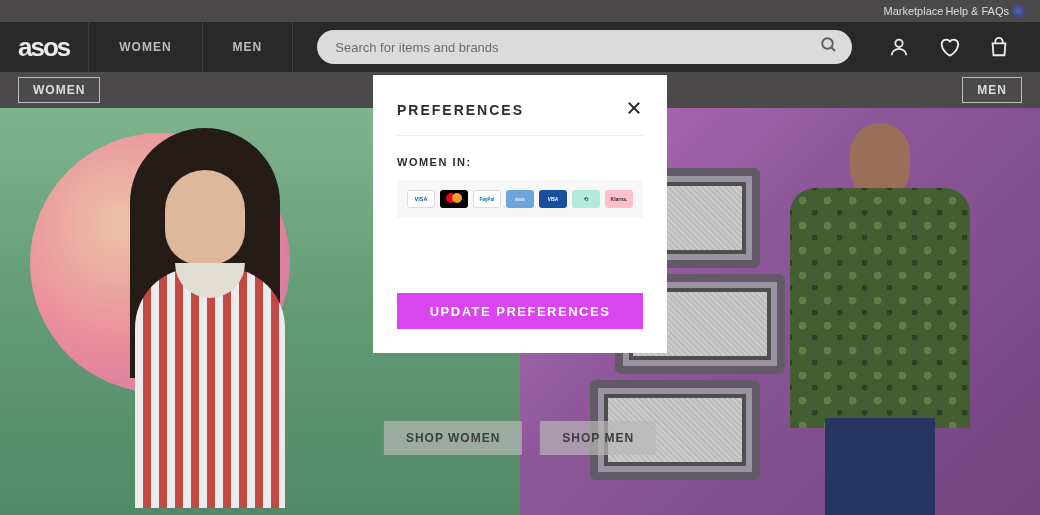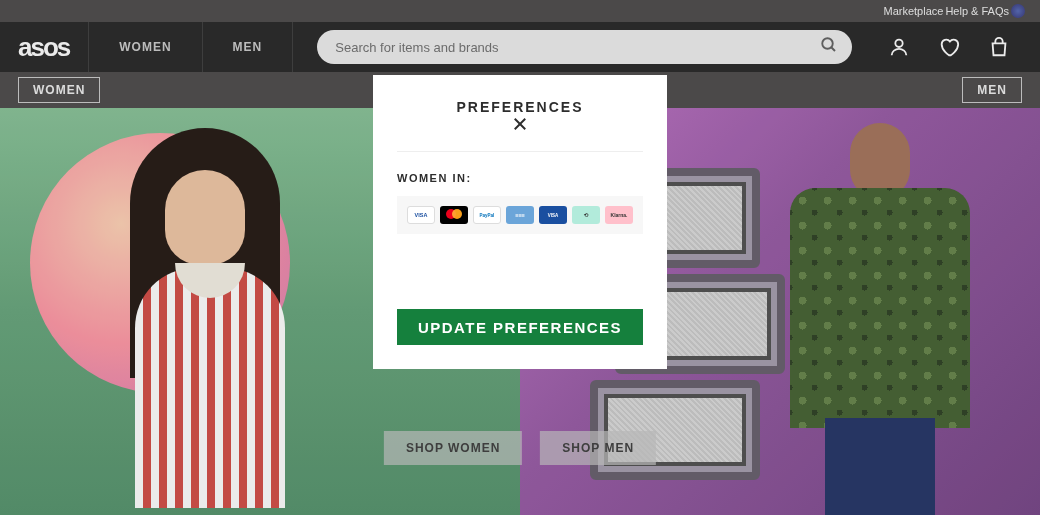--- a/index.html
+++ b/index.html
@@ -37,42 +37,42 @@
     .tv:nth-child(2) { margin-left: 25px; }
     .person-right { position: absolute; right: 60px; top: 10px; width: 200px; height: 400px; }
     .person-right .head { position: absolute; top: 5px; left: 70px; width: 60px; height: 75px; background: #a87860; border-radius: 30px 30px 28px 28px; }
     .person-right .jacket { position: absolute; top: 70px; left: 10px; width: 180px; height: 240px; background: #4a6638; border-radius: 25px 25px 0 0; }
     .person-right .jacket::before { content: ''; position: absolute; inset: 0; background: radial-gradient(#6b8850 4px, transparent 4px) 0 0/25px 25px, radial-gradient(#34462a 3px, transparent 3px) 12px 12px/25px 25px; border-radius: 25px 25px 0 0; }
     .person-right .pants { position: absolute; top: 300px; left: 45px; width: 110px; height: 100px; background: #2a3a6b; }
     
     .overlay { position: absolute; inset: 0; background: rgba(0,0,0,0.08); z-index: 10; }
     
     .modal { position: absolute; left: 50%; top: 75px; transform: translateX(-50%); width: 294px; background: #fff; z-index: 20; padding: 24px 24px 24px; }
-    .modal-header { display: flex; justify-content: space-between; align-items: center; padding-bottom: 14px; border-bottom: 1px solid #eee; flex-direction: column; }
+    .modal-header { display: flex; justify-content: space-between; align-items: center; padding-bottom: 14px; border-bottom: 1px solid #eee; }
     .modal-title { font-size: 14px; font-weight: 700; letter-spacing: 2px; color: #2d2d2d; }
     .close-icon { cursor: pointer; color: #2d2d2d; }
     .section-label { font-size: 11px; font-weight: 700; letter-spacing: 1.5px; color: #2d2d2d; margin-top: 20px; margin-bottom: 10px; }
     .dropdown { width: 100%; height: 36px; border: 1px solid #ccc; padding: 0 12px; display: flex; align-items: center; justify-content: space-between; font-size: 13px; color: #2d2d2d; background: #fff; }
     .payment-row { background: #f7f7f7; padding: 10px; margin-top: 12px; display: flex; flex-wrap: wrap; gap: 5px; }
     .pay-card { width: 28px; height: 18px; border-radius: 3px; display: flex; align-items: center; justify-content: center; font-size: 5.5px; font-weight: 900; color: #fff; }
     .visa { background: #fff; color: #1a4fa0; border: 1px solid #ddd; }
     .mc { background: #000; position: relative; }
     .mc::before { content: ''; position: absolute; left: 6px; top: 3px; width: 10px; height: 10px; border-radius: 50%; background: #eb001b; }
     .mc::after { content: ''; position: absolute; right: 6px; top: 3px; width: 10px; height: 10px; border-radius: 50%; background: #f79e1b; mix-blend-mode: screen; }
     .paypal { background: #fff; color: #0070ba; border: 1px solid #ddd; font-size: 4.5px; }
     .amex { background: #6ba5d9; }
     .visa-debit { background: #1a4fa0; font-size: 4.5px; }
     .afterpay { background: #b2ebdb; color: #333; }
     .klarna { background: #ffc0cb; color: #333; font-size: 5px; }
     .currency-row { display: flex; gap: 10px; align-items: center; margin-top: 22px; font-size: 11px; }
     .currency-label { font-weight: 700; letter-spacing: 1.5px; color: #2d2d2d; }
     .currency-value { color: #666; font-size: 12px; }
-    .update-btn { width: 100%; height: 36px; background: #15803d; color: #fff; border: none; font-size: 15px; font-weight: 700; letter-spacing: 1.5px; margin-top: 75px; cursor: pointer; }
+    .update-btn { width: 100%; height: 36px; background: #d946ef; color: #fff; border: none; font-size: 13px; font-weight: 700; letter-spacing: 1.5px; margin-top: 75px; cursor: pointer; }
     
-    .hero-text { position: absolute; left: 50%; bottom: 50px; transform: translateX(-50%); display: flex; gap: 18px; z-index: 5; }
+    .hero-text { position: absolute; left: 50%; bottom: 60px; transform: translateX(-50%); display: flex; gap: 18px; z-index: 5; }
     .hero-btn { padding: 10px 22px; background: rgba(200,200,200,0.7); color: #444; font-weight: 700; letter-spacing: 1px; font-size: 12px; }
   </style>
 </head>
 <body>
 
 <div class="top-bar">
   <a>Marketplace</a>
   <a>Help &amp; FAQs</a>
   <span class="flag-dot"></span>
 </div>

